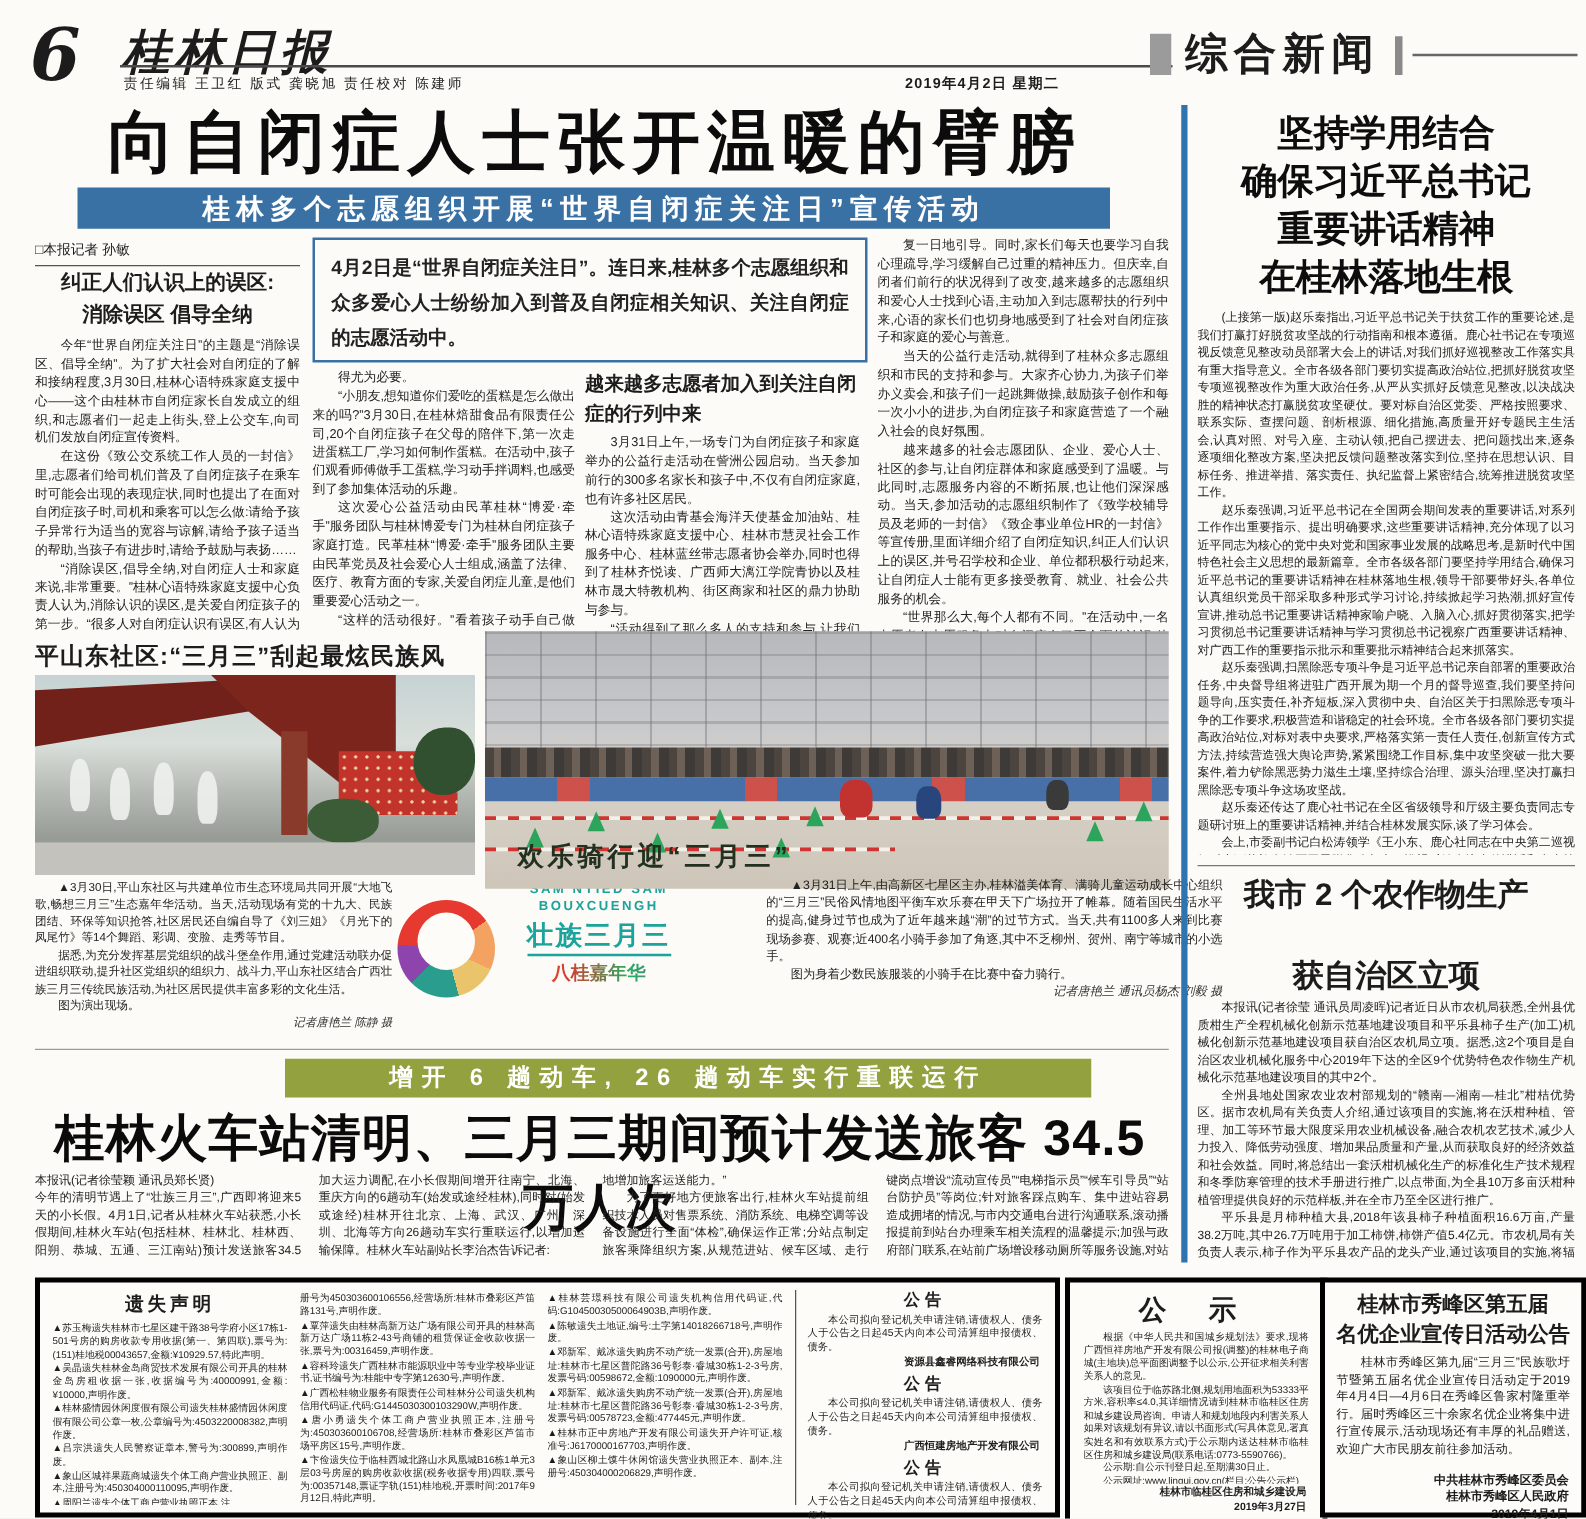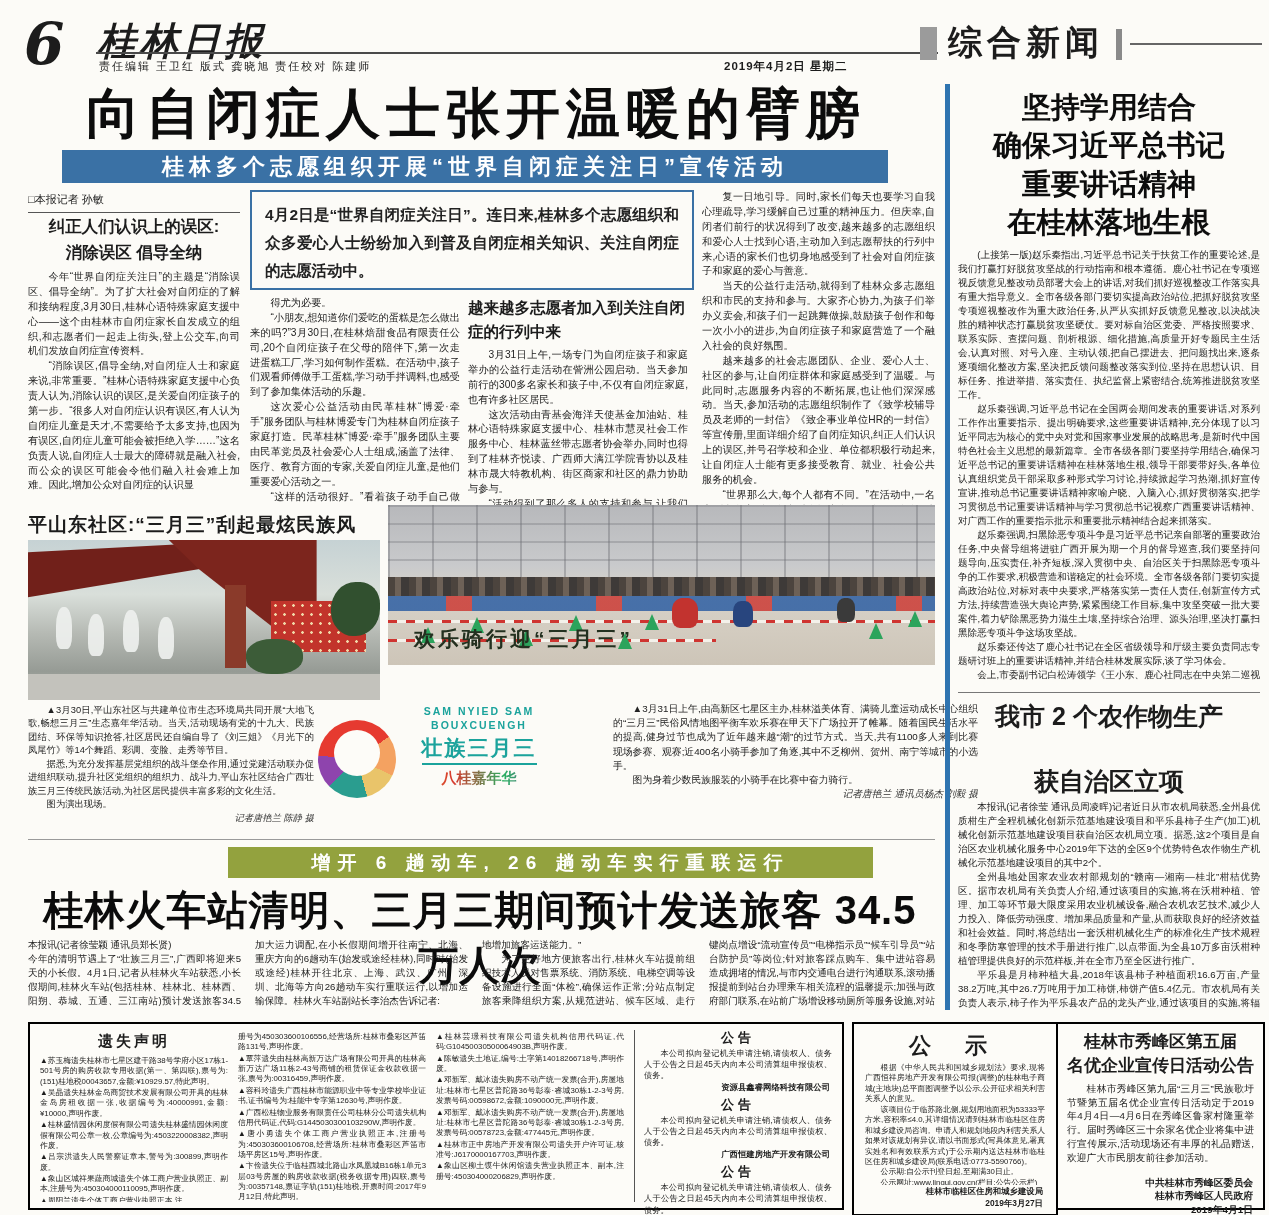--- a/index.html
+++ b/index.html
@@ -61,21 +61,21 @@
   .swirl{background:conic-gradient(#e63a30 0 55deg,#f4a261 55deg 115deg,#e9c46a 115deg 165deg,
      #2a9d8f 165deg 225deg,#8e44ad 225deg 275deg,#e63a30 275deg 360deg);}
   .swirl::after{content:"";position:absolute;left:16px;top:10px;width:46px;height:46px;border-radius:50%;background:#fdfcf8;}
   .logo-txt{position:absolute;left:86px;top:2px;width:150px;text-align:center;}
   .logo-en{font-size:10.5px;font-weight:bold;letter-spacing:2px;color:#1ba39c;line-height:1.35;}
   .logo-zh1{font-size:21px;font-weight:900;color:#1ba39c;letter-spacing:2px;border-bottom:2px solid #1ba39c;
             display:inline-block;padding-bottom:1px;margin-top:2px;}
   .logo-zh2{font-size:15px;font-weight:900;margin-top:4px;
             background:linear-gradient(90deg,#e67e22,#d63a2f,#27ae60,#8e44ad);
             -webkit-background-clip:text;background-clip:text;color:#e67e22;-webkit-text-fill-color:transparent;}
-  .photo-race{left:388px;top:505px;width:547px;height:160px;
+  .photo-race{left:388px;top:505px;width:547px;height:206px;
      background:linear-gradient(180deg,#b7b8bb 0%,#c9cacc 38%,#d6d2ca 52%,#d3ccc0 78%,#cdc5b8 100%);}
   .trusses{left:0;top:0;width:100%;height:45%;
      background:repeating-linear-gradient(90deg,rgba(105,106,112,.38) 0 2px,transparent 2px 44px),
                 repeating-linear-gradient(180deg,rgba(105,106,112,.30) 0 2px,transparent 2px 18px);}
   .crowd{left:0;top:45%;width:100%;height:12%;
      background:repeating-linear-gradient(90deg,#4c443e 0 7px,#6d6157 7px 13px,#3e3a38 13px 21px);}
   .bannersrow{left:0;top:57%;width:100%;height:9%;
      background:repeating-linear-gradient(90deg,#2e5fa3 0 58px,#cc3b35 58px 84px,#2e5fa3 84px 150px);opacity:.85;}
   .rope{height:3px;background:repeating-linear-gradient(90deg,#cf3430 0 9px,#f4f1ea 9px 18px);}
   .cone{width:0;height:0;border-left:7px solid transparent;border-right:7px solid transparent;
@@ -91,21 +91,21 @@
   .tcol{top:938px;width:213px;height:70px;font-size:9.6px;}
   .tb-byline{font-weight:normal;text-indent:0 !important;}
   
   .sb-bar{left:945px;top:84px;width:5px;height:926px;background:#2f74b0;}
   .sb-t1{left:958px;top:88px;width:302px;text-align:center;font-size:29px;font-weight:900;line-height:1.32;color:#0d0d0d;}
   .sb-b1{left:958px;top:248px;width:302px;height:436px;font-size:9.6px;}
   .sb-rule{left:958px;top:692px;width:302px;height:1px;background:#777;}
   .sb-t2{left:958px;top:700px;width:302px;text-align:center;font-size:25px;font-weight:900;line-height:1.3;}
   .sb-b2{left:958px;top:800px;width:302px;height:208px;font-size:9.6px;}
   
-  .nbox{position:absolute;top:1022px;height:184px;border:2px solid #000000;background:#fdfcf8;}
+  .nbox{position:absolute;top:1022px;height:184px;border:4px solid #000000;background:#fdfcf8;}
   .box-lost{left:28px;width:812px;}
   .lost-h{position:absolute;left:10px;top:8px;width:188px;text-align:center;font-size:15px;font-weight:900;letter-spacing:3px;}
   .lcol{position:absolute;width:188px;font-size:7.8px;line-height:1.33;text-align:justify;overflow:hidden;}
   .lcol p{margin:0 0 1px 0;text-indent:0;}
   .lA{left:10px;top:32px;height:146px;} .lB{left:208px;top:8px;height:170px;} .lC{left:406px;top:8px;height:170px;}
   .ldiv{position:absolute;left:604px;top:6px;width:1px;height:172px;background:#555;}
   .ggcol{position:absolute;left:614px;top:4px;width:188px;height:176px;}
   .gg{margin-bottom:3px;}
   .gg-t{text-align:center;font-size:13px;font-weight:900;letter-spacing:4px;margin:1px 0;font-family:Liberation Serif, serif;}
   .gg-b{font-size:8.2px;line-height:1.35;text-align:justify;text-indent:2em;margin:0;}
@@ -139,20 +139,21 @@
   <div class="abs headline">向自闭症人士张开温暖的臂膀</div>
   <div class="abs subbar" style="background:#3a71a5">桂林多个志愿组织开展“世界自闭症关注日”宣传活动</div>
 
   <div class="abs byline">□本报记者 孙敏</div>
   <div class="abs sec1t">
     <span>纠正人们认识上的误区:</span><br>
     <span>消除误区  倡导全纳</span>
   </div>
   <div class="abs bt col1">
     <p>今年“世界自闭症关注日”的主题是“消除误区、倡导全纳”。为了扩大社会对自闭症的了解和接纳程度,3月30日,桂林心语特殊家庭支援中心——这个由桂林市自闭症家长自发成立的组织,和志愿者们一起走上街头,登上公交车,向司机们发放自闭症宣传资料。</p>
+    <p>在这份《致公交系统工作人员的一封信》里,志愿者们给司机们普及了自闭症孩子在乘车时可能会出现的表现症状,同时也提出了在面对自闭症孩子时,司机和乘客可以怎么做:请给予孩子异常行为适当的宽容与谅解,请给予孩子适当的帮助,当孩子有进步时,请给予鼓励与表扬……</p>
     <p>“消除误区,倡导全纳,对自闭症人士和家庭来说,非常重要。”桂林心语特殊家庭支援中心负责人认为,消除认识的误区,是关爱自闭症孩子的第一步。“很多人对自闭症认识有误区,有人认为自闭症儿童是天才,不需要给予太多支持,也因为有误区,自闭症儿童可能会被拒绝入学……”这名负责人说,自闭症人士最大的障碍就是融入社会,而公众的误区可能会令他们融入社会难上加难。因此,增加公众对自闭症的认识显</p>
   </div>
 
   <div class="abs leadbox">4月2日是“世界自闭症关注日”。连日来,桂林多个志愿组织和众多爱心人士纷纷加入到普及自闭症相关知识、关注自闭症的志愿活动中。</div>
 
   <div class="abs bt col2">
     <p>得尤为必要。</p>
     <p>“小朋友,想知道你们爱吃的蛋糕是怎么做出来的吗?”3月30日,在桂林焙甜食品有限责任公司,20个自闭症孩子在父母的陪伴下,第一次走进蛋糕工厂,学习如何制作蛋糕。在活动中,孩子们观看师傅做手工蛋糕,学习动手拌调料,也感受到了参加集体活动的乐趣。</p>
     <p>这次爱心公益活动由民革桂林“博爱·牵手”服务团队与桂林博爱专门为桂林自闭症孩子家庭打造。民革桂林“博爱·牵手”服务团队主要由民革党员及社会爱心人士组成,涵盖了法律、医疗、教育方面的专家,关爱自闭症儿童,是他们重要爱心活动之一。</p>
     <p>“这样的活动很好。”看着孩子动手自己做好蛋糕后兴奋的笑容,家长何妈妈感到由衷的欣慰和感动,从发现孩子确诊自闭症时的无助,到如今看到孩子学习与人相处逐渐有了进步的欣慰。几年来她与孩子一起成长,共同经历了很多困难,也见证、感受着社会对自闭症孩子的了解和接纳性的逐步提高。</p>

